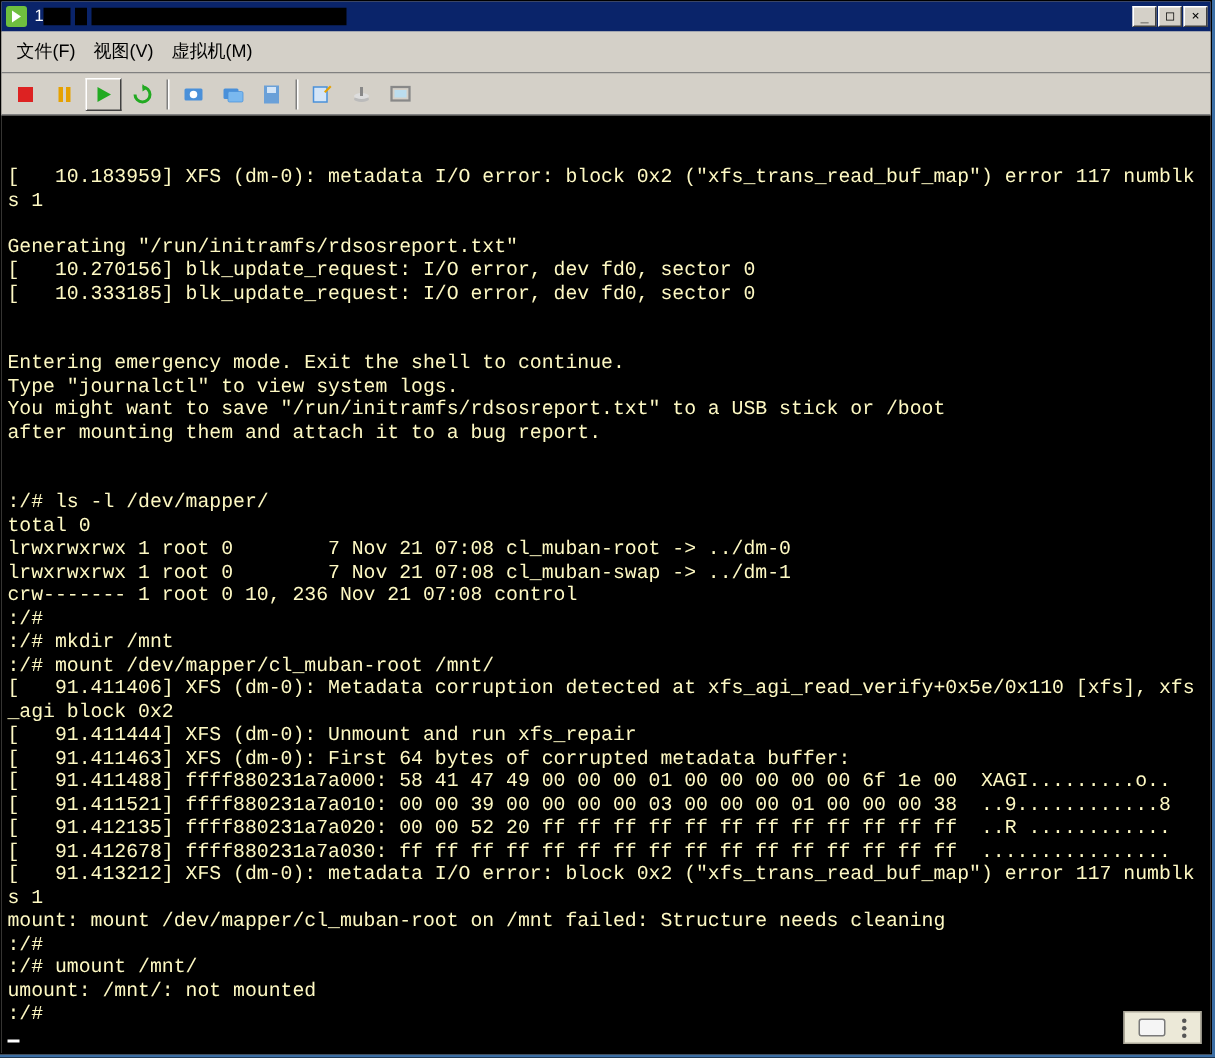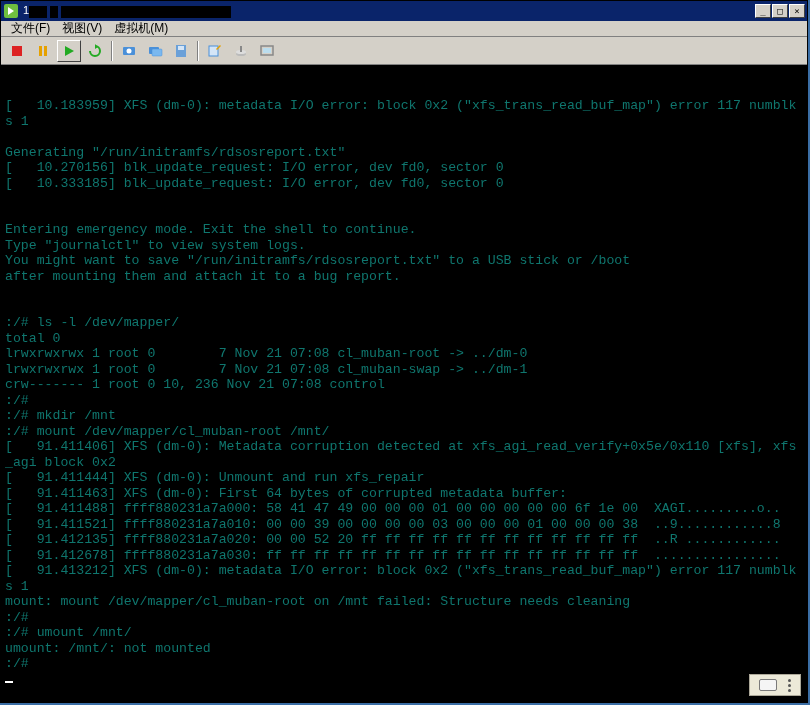--- a/index.html
+++ b/index.html
@@ -4,27 +4,27 @@
   <style>
     * { box-sizing: border-box; margin: 0; padding: 0; }
     body { background: #3b6ea5; font-family: "Tahoma", "Microsoft YaHei", sans-serif; width: 810px; height: 705px; overflow: hidden; }
     .window { position: absolute; left: 0; top: 0; width: 808px; height: 703px; background: #d4d0c8; border: 1px solid #000; display: flex; flex-direction: column; }
     .titlebar { height: 20px; background: linear-gradient(#0a246a,#0a246a); color: #fff; display: flex; align-items: center; padding: 0 2px; font-size: 11px; }
     .titlebar-icon { width: 16px; height: 16px; margin-right: 4px; display:flex; align-items:center; justify-content:center; }
     .titlebar-text { flex: 1; overflow:hidden; white-space:nowrap; }
     .titlebar-text .redact { background:#000; color:#000; display:inline-block; height:12px; vertical-align:middle; }
     .winbtns { display: flex; gap: 1px; }
     .winbtn { width: 16px; height: 14px; background: #d4d0c8; border: 1px solid #fff; border-right-color:#404040; border-bottom-color:#404040; display:flex; align-items:center; justify-content:center; font-size:9px; font-family:monospace; color:#000; cursor:pointer; }
-    .menubar { height: 16px; background: #d4d0c8; display: flex; align-items: center; padding: 0 4px; font-size: 12px; border-bottom:1px solid #808080; }
+    .menubar { height: 28px; background: #d4d0c8; display: flex; align-items: center; padding: 0 4px; font-size: 12px; border-bottom:1px solid #808080; }
     .menuitem { padding: 2px 6px; cursor:pointer; }
     .toolbar { height: 28px; background: #d4d0c8; display:flex; align-items:center; padding: 2px 4px; gap: 2px; border-bottom: 1px solid #808080; }
     .tbtn { width: 24px; height: 22px; border: 1px solid transparent; display:flex; align-items:center; justify-content:center; cursor:pointer; }
     .tbtn svg { width: 16px; height: 16px; }
     .tsep { width: 2px; height: 20px; border-left:1px solid #808080; border-right:1px solid #fff; margin: 0 2px; }
-    .console { flex: 1; background:#000; color:#0f766e; font-family: "Courier New", monospace; font-size: 13.2px; line-height: 15.5px; padding: 2px 4px 2px 4px; overflow:hidden; white-space: pre; position:relative; }
+    .console { flex: 1; background:#000; color:#fef9c3; font-family: "Courier New", monospace; font-size: 13.2px; line-height: 15.5px; padding: 2px 4px 2px 4px; overflow:hidden; white-space: pre; position:relative; }
     .hint-pane { position:absolute; right:6px; bottom:6px; width:52px; height:22px; background:#ece9d8; border:1px solid #aca899; display:flex; align-items:center; justify-content:space-around; padding:0 3px; }
     .hint-pane .kbd { width:18px; height:12px; border:1px solid #7a7a7a; border-radius:2px; background:#f5f5f5; }
     .hint-pane .dots { display:flex; flex-direction:column; gap:2px; }
     .hint-pane .dots span { width:3px; height:3px; background:#555; border-radius:50%; }
     .cursor { display:inline-block; width:8px; border-bottom:2px solid #fff; }
   </style>
 </head>
 <body>
 
 <div class="window">

